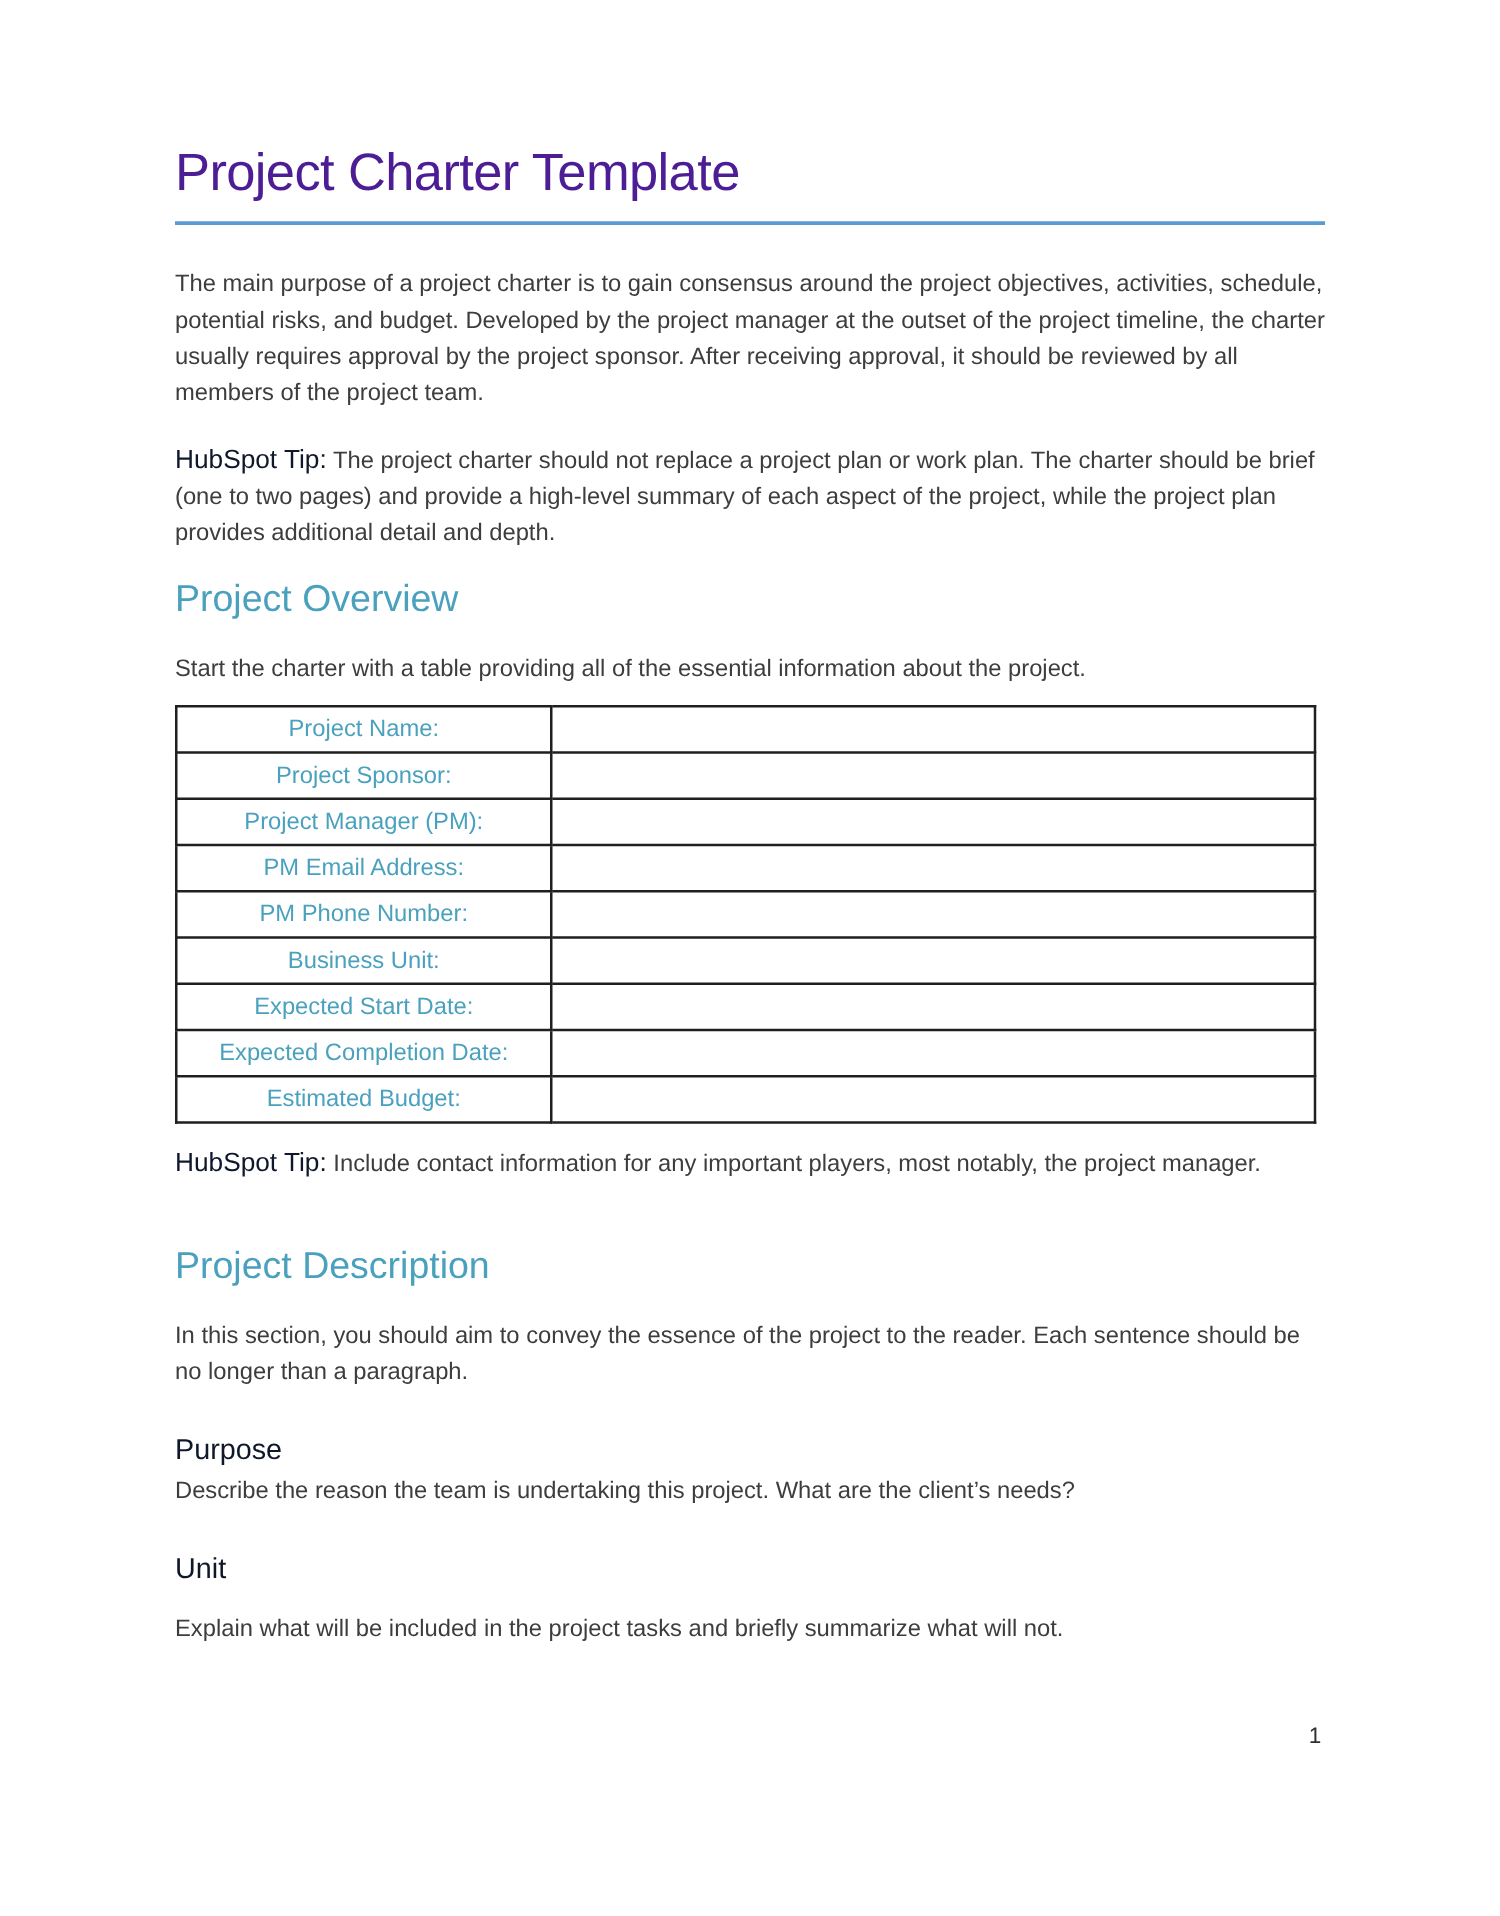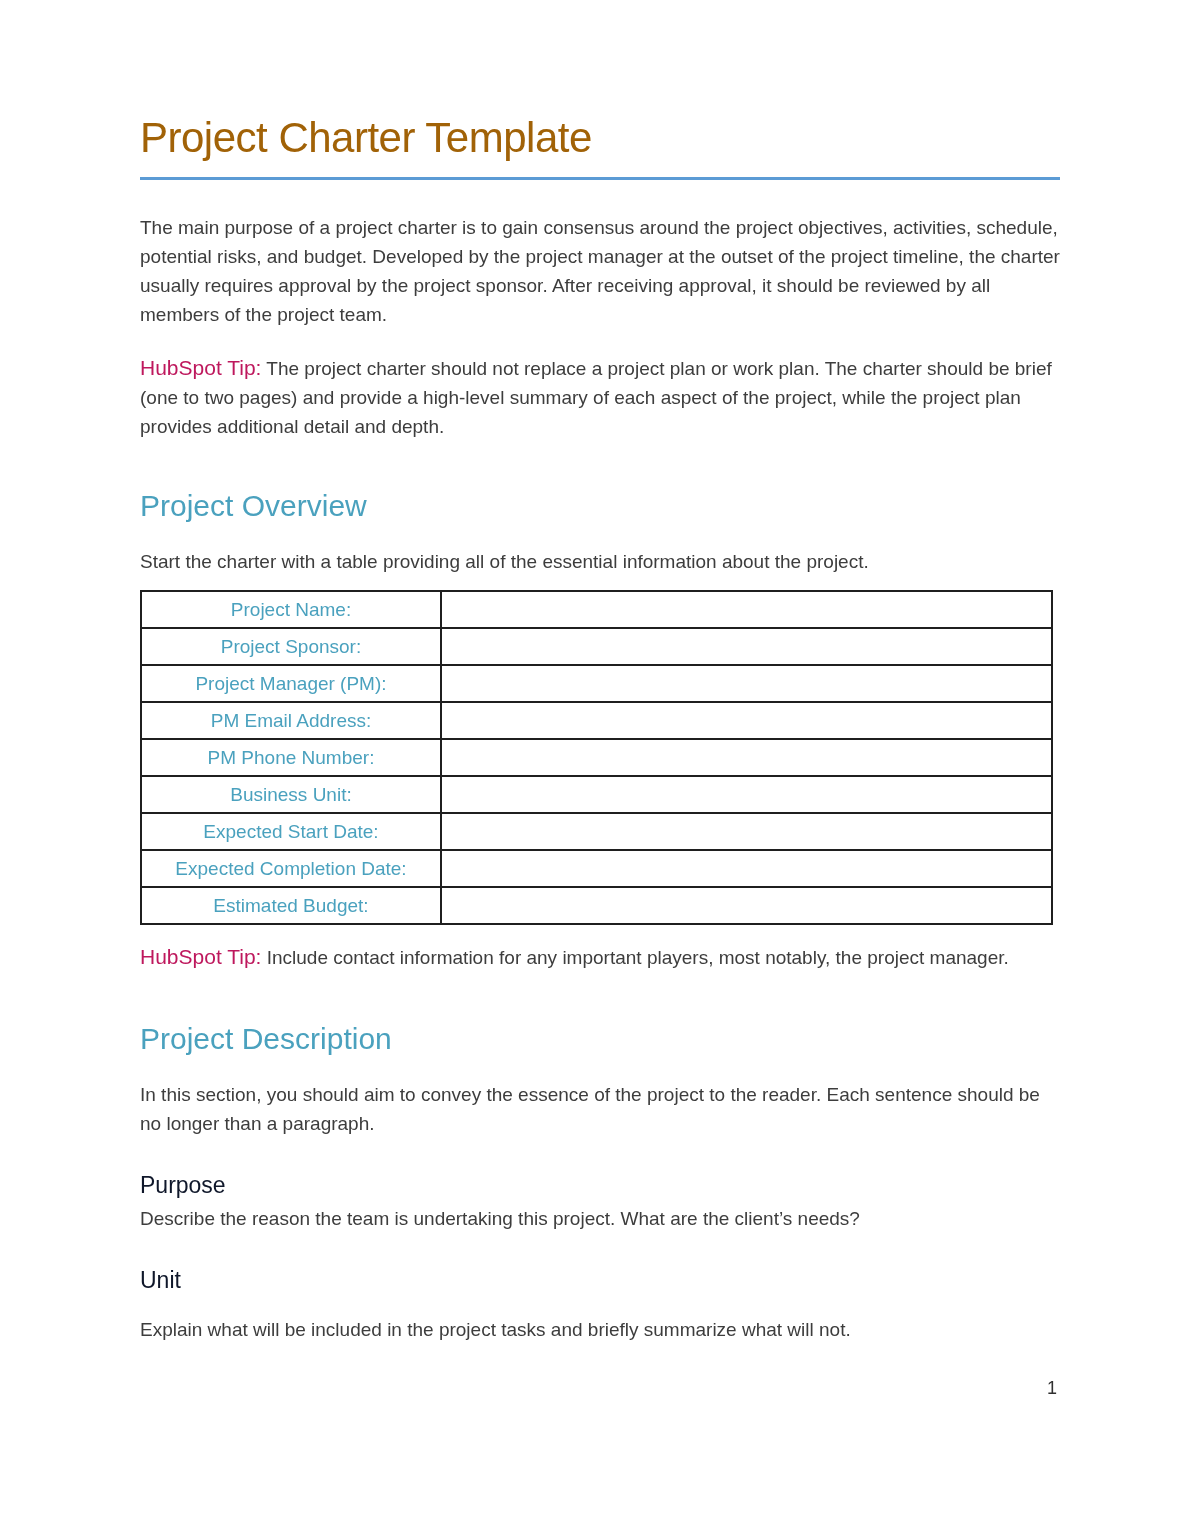--- a/index.html
+++ b/index.html
@@ -12,46 +12,46 @@
     font-family: "Liberation Sans", sans-serif;
     color: #3d3d3d;
     overflow: hidden;
   }
   .content {
     padding: 116px 140px 0 140px;
   }
   .doc-title {
     font-size: 42px;
     font-weight: 400;
-    color: #a16207;
+    color: #4c1d95;
     letter-spacing: -0.5px;
     line-height: 1.05;
   }
   .title-rule {
     height: 3px;
     background: #5b9bd5;
     border: none;
     margin-top: 17px;
   }
   p.body-text {
     font-size: 19px;
     line-height: 29px;
     color: #3d3d3d;
     margin-top: 24px;
   }
   p.intro-para { margin-top: 33px; }
   .tip-label {
-    color: #be185d;
+    color: #0f172a;
     font-size: 21px;
   }
   h2.section-heading {
     color: #4aa1be;
     font-size: 30px;
     font-weight: 400;
-    margin-top: 48px;
+    margin-top: 22px;
   }
   h3.sub-heading {
     color: #0f172a;
     font-size: 23px;
     font-weight: 400;
     margin-top: 34px;
   }
   table.overview-table {
     border-collapse: collapse;
     width: 913px;

